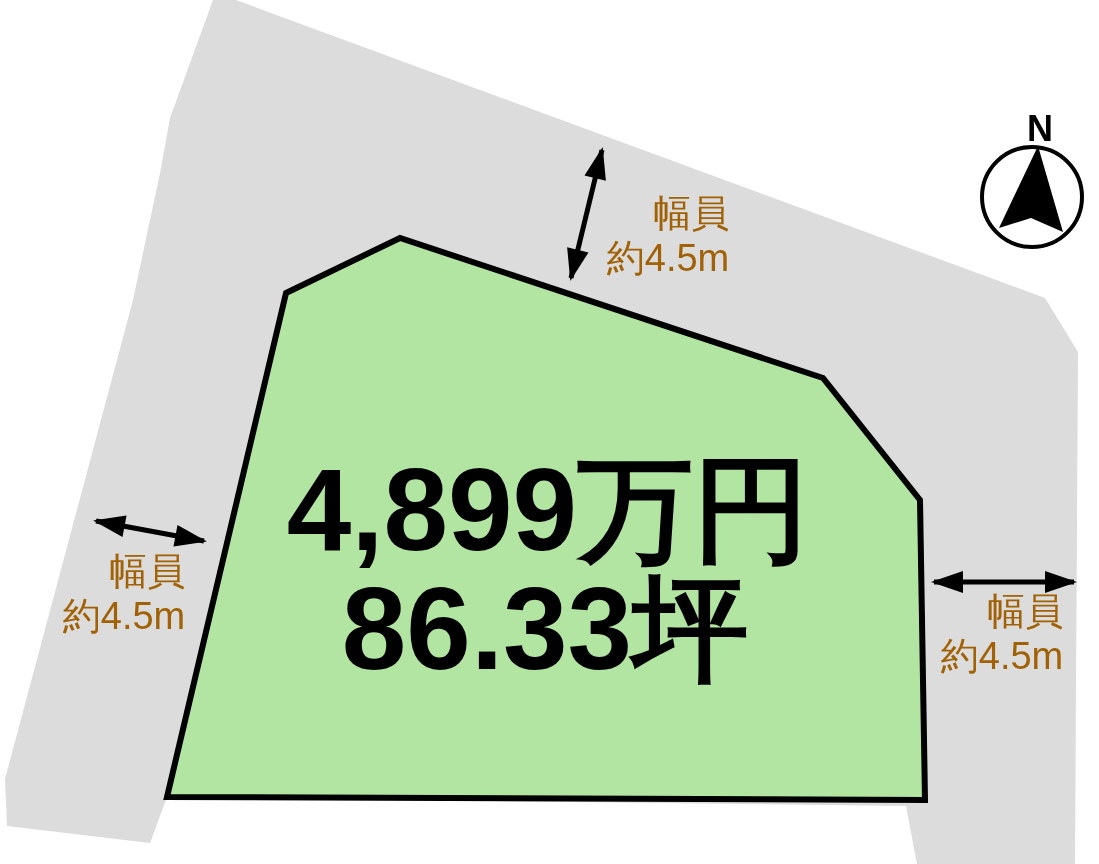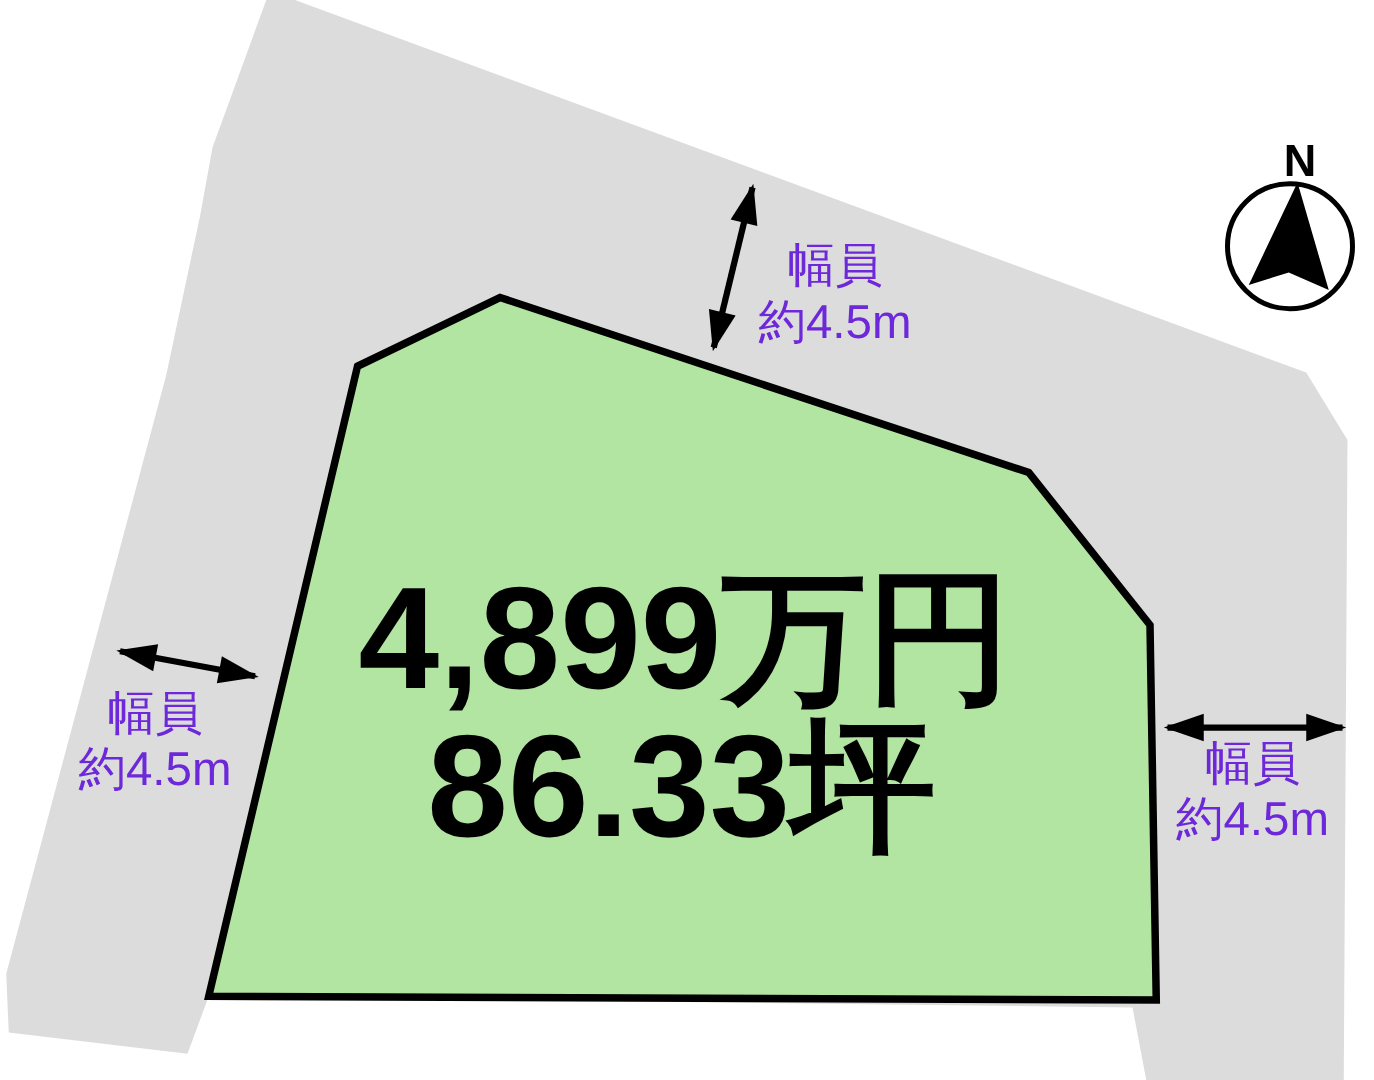--- a/index.html
+++ b/index.html
@@ -40,22 +40,22 @@
     stroke: #000000;
     stroke-width: 4;
   }
   .needle {
     fill: #000000;
     stroke: none;
   }
   .label {
     position: absolute;
     transform: translate(-50%, -50%);
-    text-align: center;
-    color: #6d28d9;
+    text-align: right;
+    color: #a16207;
     font-size: 38px;
     line-height: 45px;
     white-space: nowrap;
   }
   .big-label {
     position: absolute;
     transform: translate(-50%, -50%);
     text-align: center;
     color: #000000;
     font-size: 116px;

